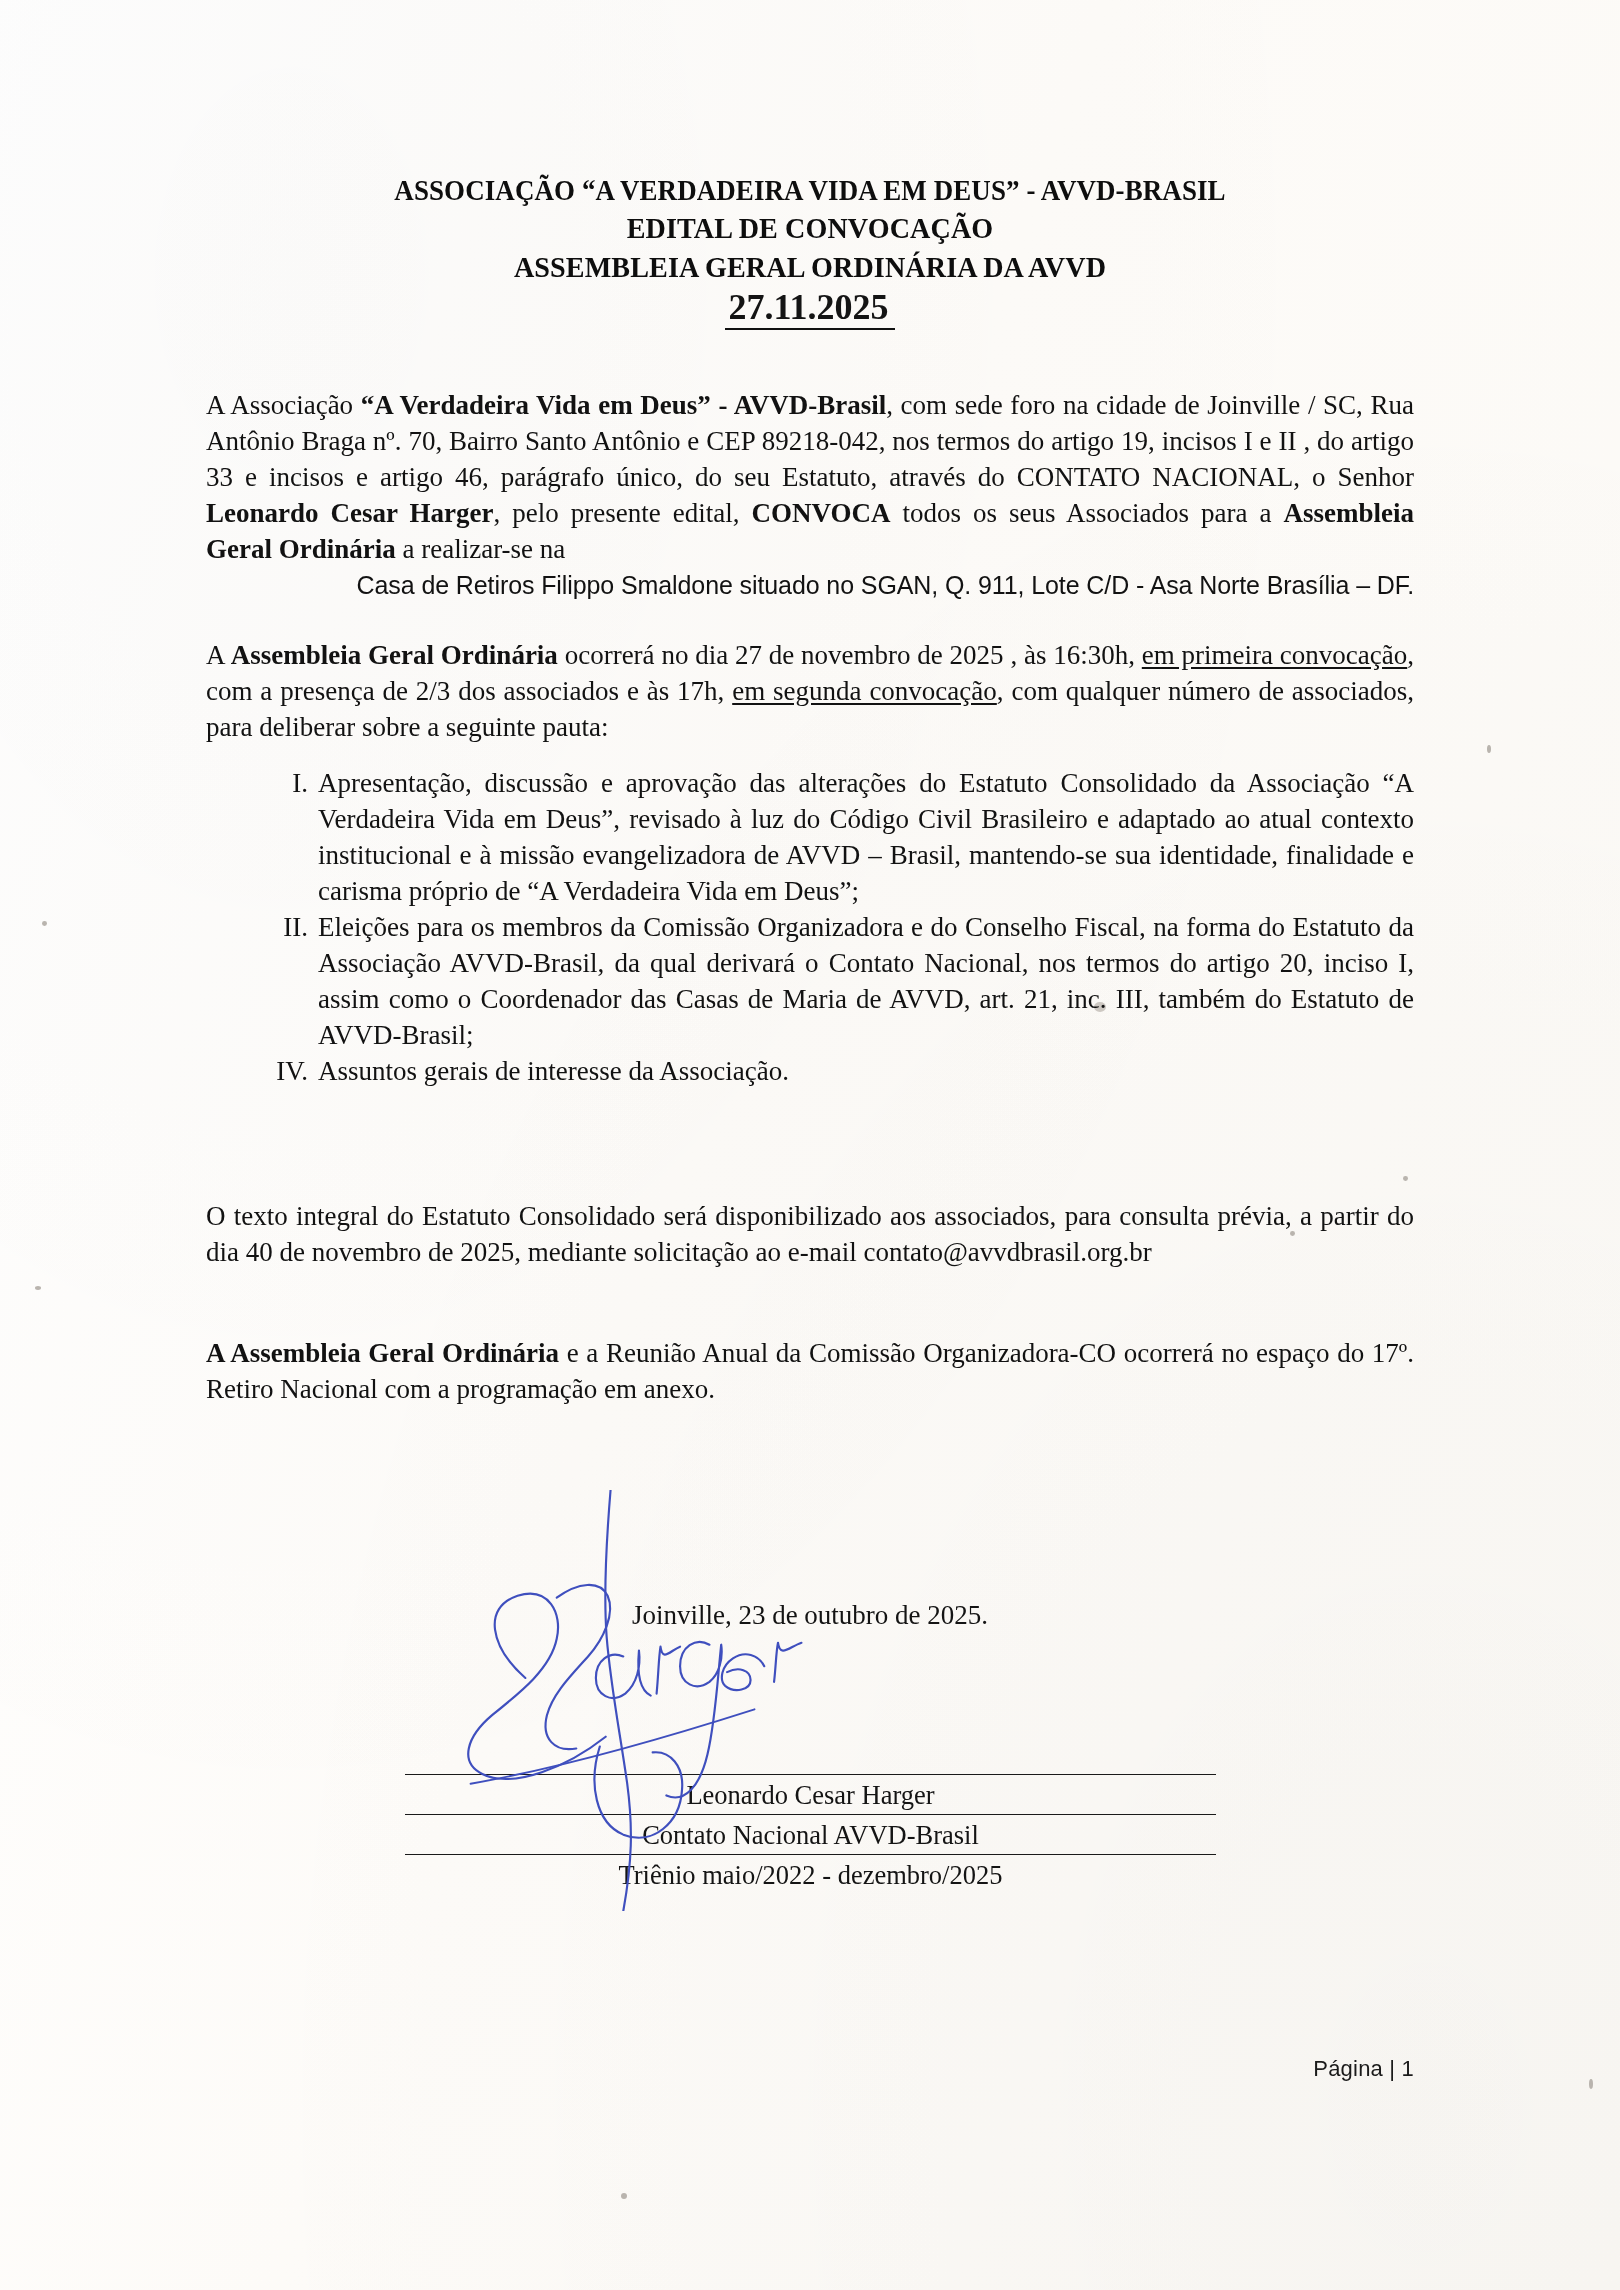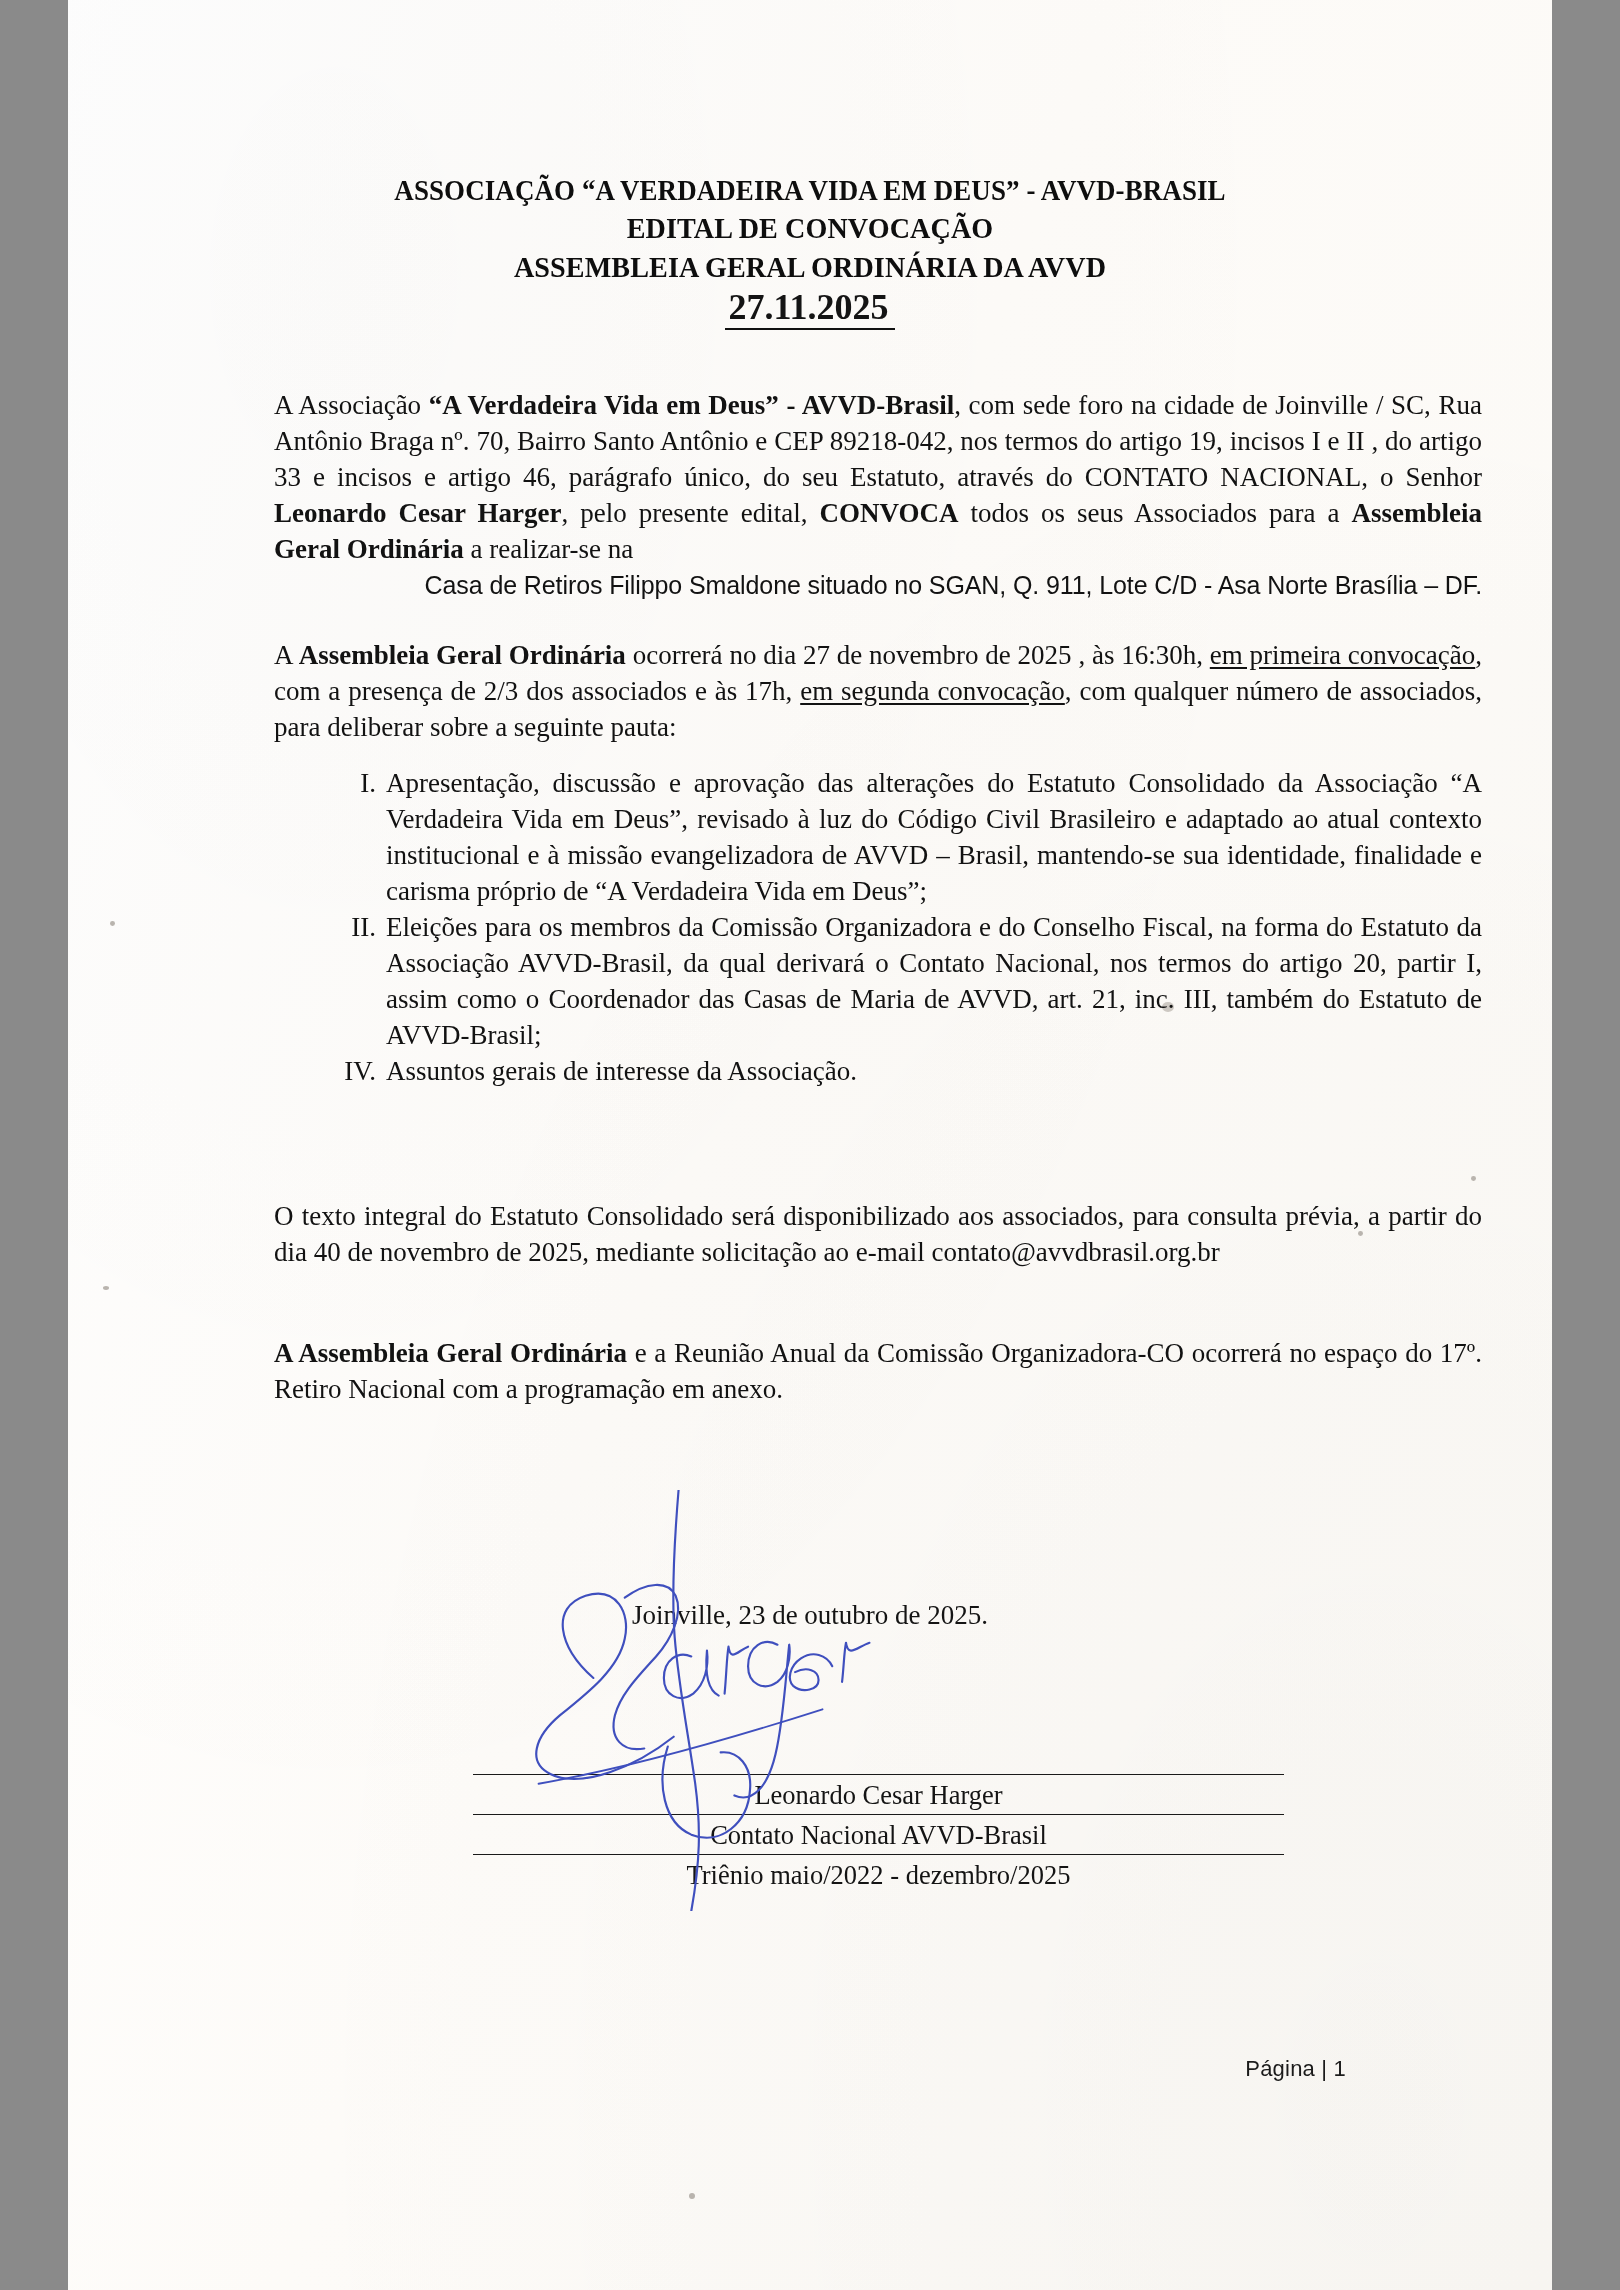--- a/index.html
+++ b/index.html
@@ -3,21 +3,21 @@
 <meta charset="utf-8">
 <title>Edital de Convocação - AVVD-Brasil</title>
 <style>
   html, body {
     margin: 0;
     padding: 0;
     background: #8a8a8a;
   }
   .page {
     position: relative;
-    width: 1484px;
+    width: 1620px;
     height: 2291px;
     margin: 0 auto;
     background: #fdfcfa;
     overflow: hidden;
     box-sizing: border-box;
     font-family: "Liberation Serif", "DejaVu Serif", serif;
     color: #141414;
   }
   
   .page::before {
@@ -219,21 +219,21 @@
     </div>
 
     <div class="body-block list-block">
       <ol class="roman">
         <li>
           <span class="num">I.</span>
           <span>Apresentação, discussão e aprovação das alterações do Estatuto Consolidado da Associação “A Verdadeira Vida em Deus”, revisado à luz do Código Civil Brasileiro e adaptado ao atual contexto institucional e à missão evangelizadora de AVVD – Brasil, mantendo-se sua identidade, finalidade e carisma próprio de “A Verdadeira Vida em Deus”;</span>
         </li>
         <li>
           <span class="num">II.</span>
-          <span>Eleições para os membros da Comissão Organizadora e do Conselho Fiscal, na forma do Estatuto da Associação AVVD-Brasil, da qual derivará o Contato Nacional, nos termos do artigo 20, partir I, assim como o Coordenador das Casas de Maria de AVVD, art. 21, inc. III, também do Estatuto de AVVD-Brasil;</span>
+          <span>Eleições para os membros da Comissão Organizadora e do Conselho Fiscal, na forma do Estatuto da Associação AVVD-Brasil, da qual derivará o Contato Nacional, nos termos do artigo 20, inciso I, assim como o Coordenador das Casas de Maria de AVVD, art. 21, inc. III, também do Estatuto de AVVD-Brasil;</span>
         </li>
         <li class="tight">
           <span class="num">IV.</span>
           <span>Assuntos gerais de interesse da Associação.</span>
         </li>
       </ol>
     </div>
 
     <div class="body-block p3">O texto integral do Estatuto Consolidado será disponibilizado aos associados, para consulta prévia, a partir do dia 40 de novembro de 2025, mediante solicitação ao e-mail contato@avvdbrasil.org.br</div>
 

